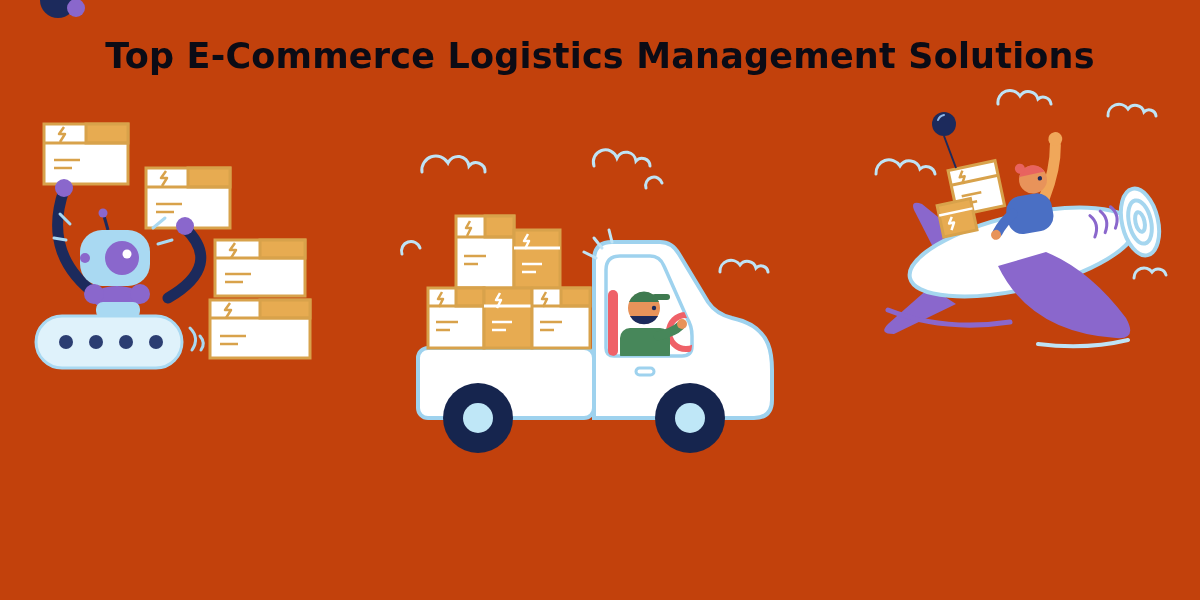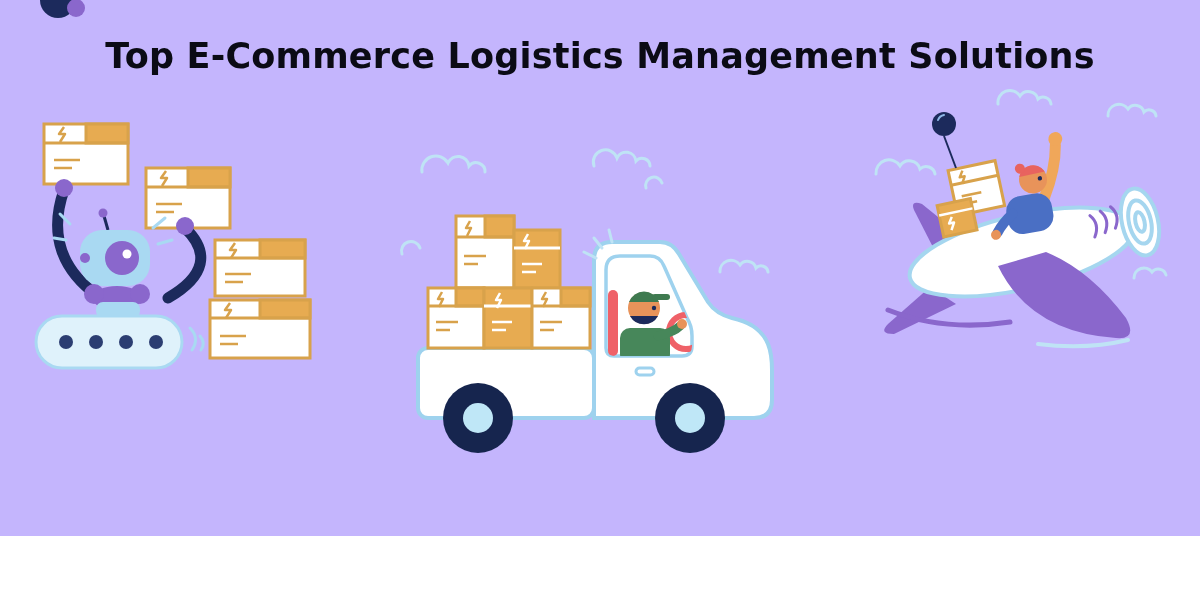--- a/index.html
+++ b/index.html
@@ -1,18 +1,18 @@
 <!DOCTYPE html>
 <html><head>
 <meta charset="utf-8">
 <style>
   * { margin:0; padding:0; box-sizing:border-box; }
   html,body { width:1200px; height:600px; background:#ffffff; overflow:hidden;
               font-family:"DejaVu Sans","Liberation Sans",sans-serif; }
-  .canvas { position:relative; width:1200px; height:536px; background:#c4b5fd; }
+  .canvas { position:relative; width:1200px; height:600px; background:#c2410c; }
   .title { position:absolute; top:36px; left:0; width:100%; text-align:center;
            font-size:35px; font-weight:800; color:#0b0b15; letter-spacing:.2px; }
   .illus { position:absolute; }
   .illus-robot { left:18px;  top:96px; }
   .illus-truck { left:398px; top:130px; }
   .illus-plane { left:852px; top:82px; }
   .corner-deco { position:absolute; left:28px; top:0; }
   svg { display:block; }
 </style>
 </head>

